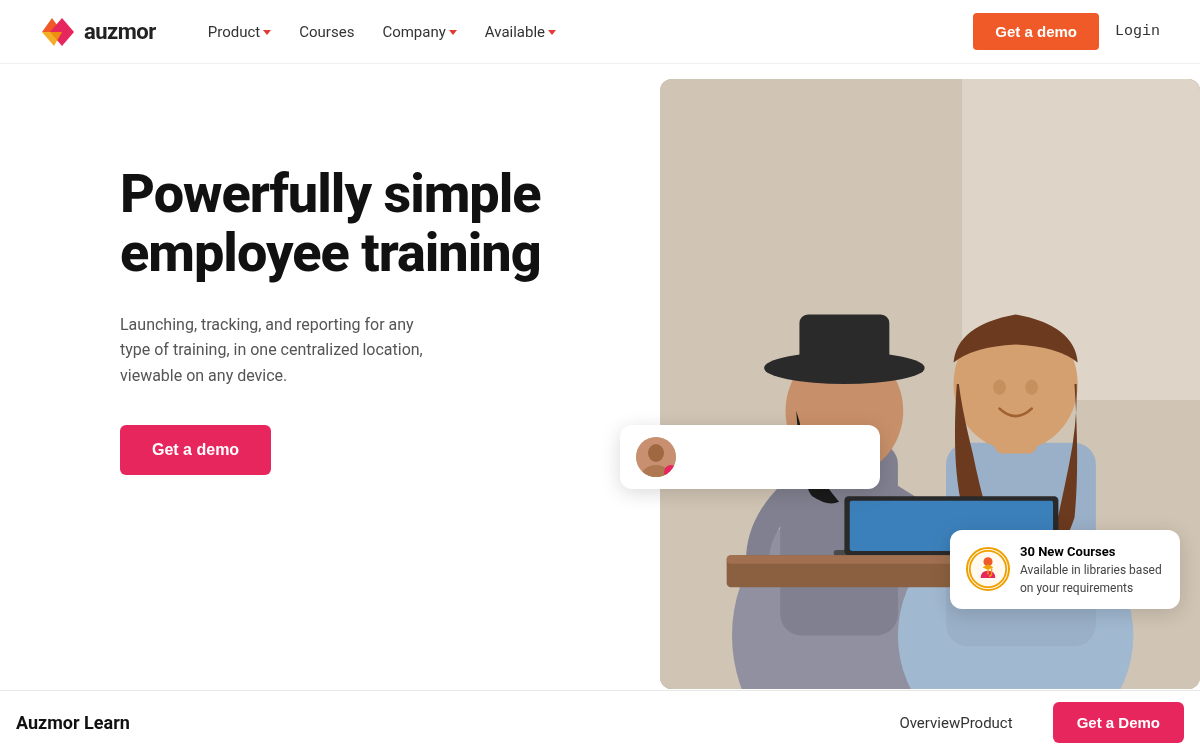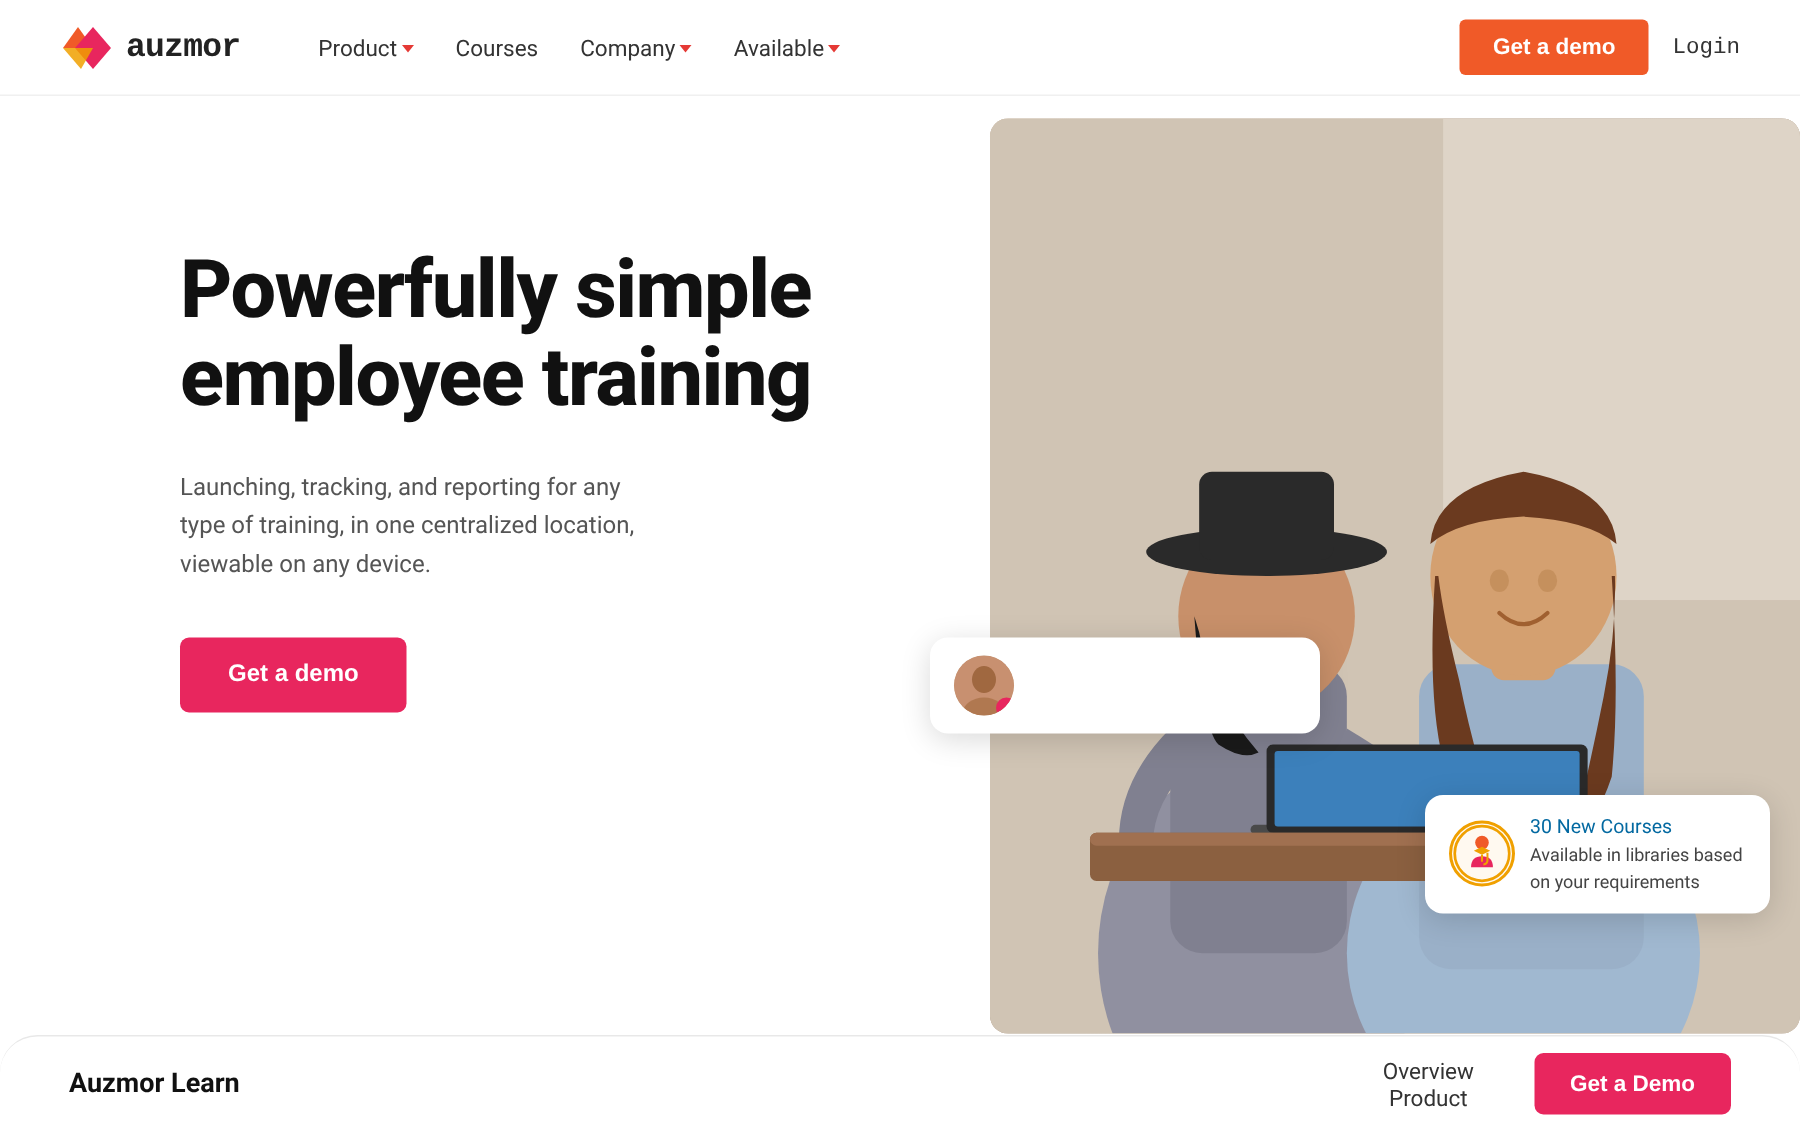--- a/index.html
+++ b/index.html
@@ -12,21 +12,20 @@
       padding: 0 40px;
       height: 64px;
       background: #fff;
       border-bottom: 1px solid #f0f0f0;
     }
     .logo-area {
       display: flex;
       align-items: center;
       gap: 8px;
       margin-right: 40px;
-      font-family: Liberation Mono, monospace;
     }
     .logo-icon {
       width: 36px;
       height: 36px;
     }
     .logo-text {
       font-size: 22px;
       font-weight: 700;
       color: #222;
       letter-spacing: -0.5px;
@@ -220,49 +219,47 @@
       align-items: center;
       justify-content: center;
       font-size: 20px;
     }
     .notif-text-2 {
       font-size: 12px;
       color: #444;
       line-height: 1.5;
     }
     .notif-text-2 .highlight {
-      color: #0369a1;
-      font-weight: 400;
+      color: #000000;
+      font-weight: 700;
       font-size: 13px;
     }
 
     
     .footer-bar {
       position: fixed;
       bottom: 0;
       left: 0;
       right: 0;
       height: 64px;
       background: #fff;
       border-top: 1px solid #e8e8e8;
       display: flex;
       align-items: center;
-      padding: 0 46px;
-      border-radius: 25px;
+      padding: 0 16px;
     }
     .footer-brand {
       font-size: 18px;
       font-weight: 700;
       color: #111;
       flex: 1;
     }
     .footer-nav {
       display: flex;
-      align-items: center;
-      flex-direction: column;
+      align-items: flex-end;
     }
     .footer-nav-item {
       font-size: 15px;
       color: #333;
       cursor: pointer;
     }
     .btn-demo-footer {
       background: #e8265e;
       color: #fff;
       border: none;

